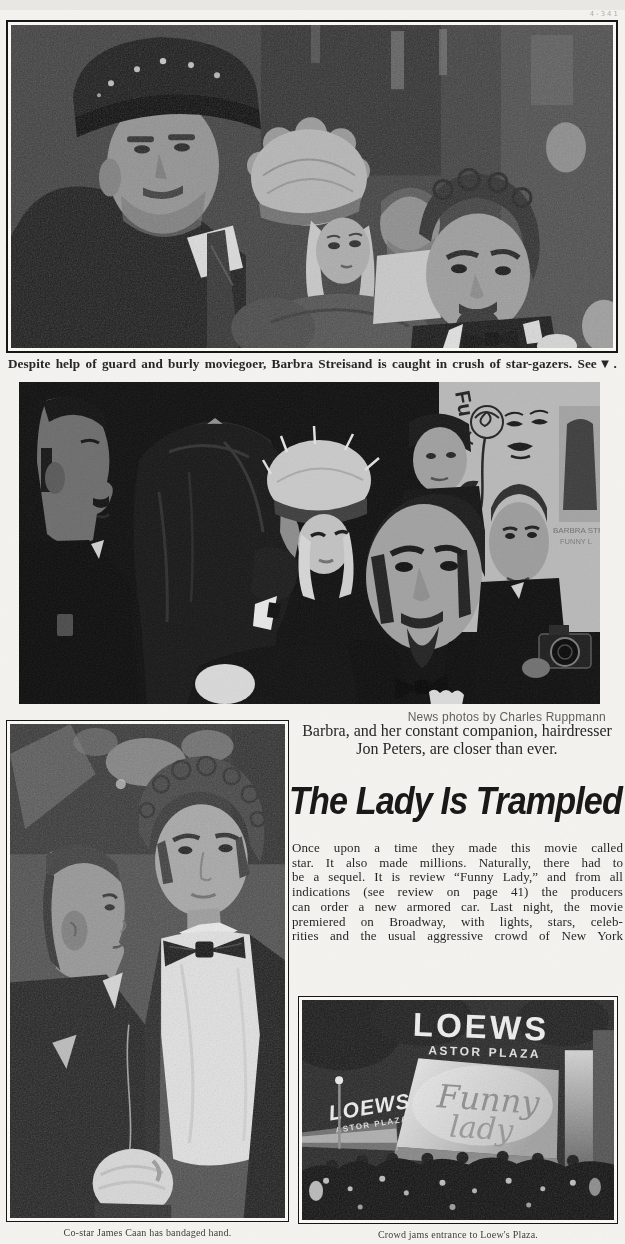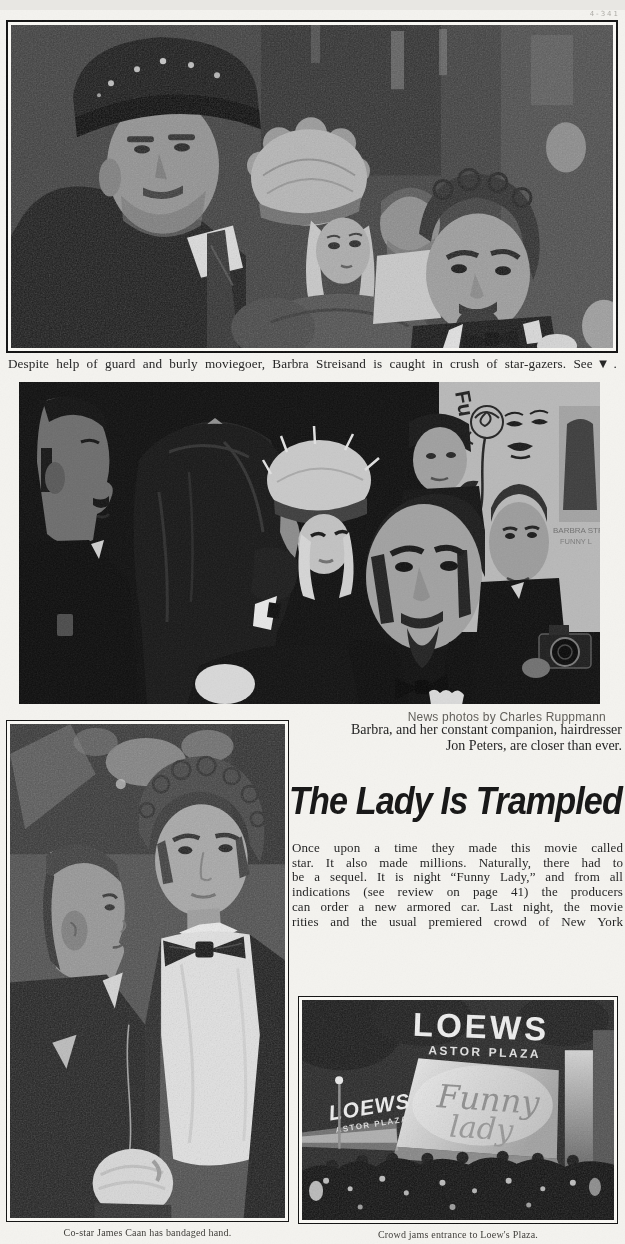--- a/index.html
+++ b/index.html
@@ -15,31 +15,31 @@
   }
   .photo-frame.thin{border-width:1.5px;}
   .photo-frame svg{display:block;width:100%;height:100%;}
   .corner-mark{
     position:absolute;left:556px;top:0;width:64px;height:10px;
     font-family:"DejaVu Sans",sans-serif;font-size:7px;color:#9a9892;
     letter-spacing:2px;text-align:right;opacity:.8;
   }
   .caption-justified{
     position:absolute;left:8px;top:347px;width:609px;
-    font-size:13.2px;font-weight:400;line-height:1.12;color:#232323;
+    font-size:13.2px;font-weight:700;line-height:1.12;color:#232323;
     text-align:justify;text-align-last:justify;letter-spacing:.1px;
   }
   .credit{
     position:absolute;left:300px;top:700px;width:306px;
     font-family:"Liberation Sans",sans-serif;font-size:12px;color:#5f5d58;
     text-align:right;letter-spacing:.2px;
   }
   .caption-center-2line{
     position:absolute;left:292px;top:712px;width:330px;
-    font-size:14px;line-height:1.12;color:#222;text-align:right;
+    font-size:16px;line-height:1.12;color:#222;text-align:center;
   }
   .headline{
     position:absolute;left:289px;top:770px;width:336px;height:52px;color:#151515;
   }
   .headline span{
     display:inline-block;white-space:nowrap;
     font-family:"Liberation Sans",sans-serif;font-style:italic;font-weight:700;
     font-size:38px;letter-spacing:-1px;
     transform:scaleX(.9);transform-origin:left top;
   }
@@ -301,24 +301,25 @@
     <div>Jon Peters, are closer than ever.</div>
   </div>
 
   <div class="headline">
     <span>The Lady Is Trampled</span>
   </div>
 
   <div class="body-text">
     <div class="line">Once upon a time they made this movie called</div>
     <div class="line">star. It also made millions. Naturally, there had to</div>
-    <div class="line">be a sequel. It is night “Funny Lady,” and from all</div>
+    <div class="line">be a sequel. It is review “Funny Lady,” and from all</div>
     <div class="line">indications (see review on page 41) the producers</div>
     <div class="line">can order a new armored car. Last night, the movie</div>
-    <div class="line">rities and the usual premiered crowd of New York</div>
+    <div class="line">premiered on Broadway, with lights, stars, celeb-</div>
+    <div class="line">rities and the usual aggressive crowd of New York</div>
   </div>
 
   <div class="photo-frame thin" style="left:6px;top:710px;width:283px;height:502px;">
     <svg viewBox="0 0 273 493" preserveAspectRatio="none">
       <rect width="273" height="493" fill="#4c4c4c"></rect>
       <rect width="273" height="130" fill="#343434"></rect>
       <rect x="220" y="0" width="53" height="140" fill="#2d2d2d"></rect>
       <path d="M0,30 L60,0 L85,50 L15,105 Z" fill="#7a7a7a" opacity=".5"></path>
       <ellipse cx="135" cy="38" rx="40" ry="24" fill="#9a9a9a" opacity=".75"></ellipse>
       <ellipse cx="196" cy="22" rx="26" ry="16" fill="#8a8a8a" opacity=".65"></ellipse>

